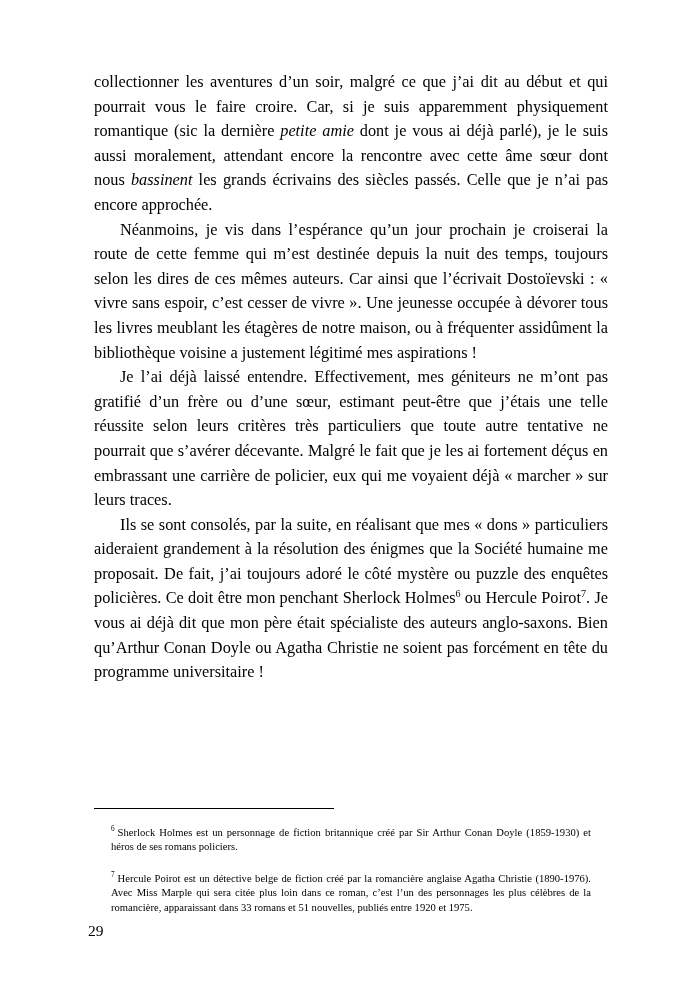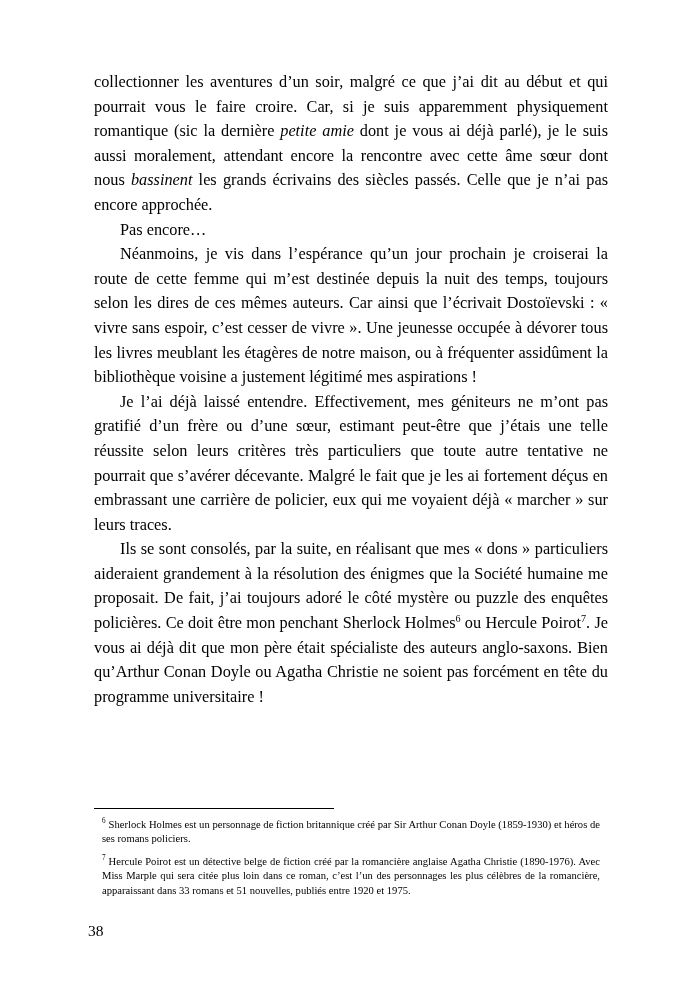--- a/index.html
+++ b/index.html
@@ -56,21 +56,21 @@
     width: 514px;
   }
   .footnote-rule {
     width: 240px;
     height: 0;
     border: none;
     border-top: 1.6px solid #000000;
     margin: 0 0 9px 0;
   }
   .footnote-area p {
-    margin: 8px;
+    margin: 17px;
     font-size: 10.6px;
     line-height: 14.4px;
     text-align: justify;
     text-justify: inter-word;
   }
   .footnote-area p .fn-mark {
     font-size: 0.68em;
     vertical-align: super;
     line-height: 0;
     margin-right: 3px;
@@ -84,30 +84,29 @@
   }
 </style>
 </head>
 <body>
 
 <div class="page">
 
   <div class="content">
     <div class="body-text">
         <p class="noindent">collectionner les aventures d’un soir, malgré ce que j’ai dit au début et qui pourrait vous le faire croire. Car, si je suis apparemment physiquement romantique (sic la dernière <em>petite amie</em> dont je vous ai déjà parlé), je le suis aussi moralement, attendant encore la rencontre avec cette âme sœur dont nous <em>bassinent</em> les grands écrivains des siècles passés. Celle que je n’ai pas encore approchée.</p>
-        <p class="indent">Pas encore…</p>
         <p class="indent">Néanmoins, je vis dans l’espérance qu’un jour prochain je croiserai la route de cette femme qui m’est destinée depuis la nuit des temps, toujours selon les dires de ces mêmes auteurs. Car ainsi que l’écrivait Dostoïevski : « vivre sans espoir, c’est cesser de vivre ». Une jeunesse occupée à dévorer tous les livres meublant les étagères de notre maison, ou à fréquenter assidûment la bibliothèque voisine a justement légitimé mes aspirations !</p>
         <p class="indent">Je l’ai déjà laissé entendre. Effectivement, mes géniteurs ne m’ont pas gratifié d’un frère ou d’une sœur, estimant peut-être que j’étais une telle réussite selon leurs critères très particuliers que toute autre tentative ne pourrait que s’avérer décevante. Malgré le fait que je les ai fortement déçus en embrassant une carrière de policier, eux qui me voyaient déjà « marcher » sur leurs traces.</p>
         <p class="indent">Ils se sont consolés, par la suite, en réalisant que mes « dons » particuliers aideraient grandement à la résolution des énigmes que la Société humaine me proposait. De fait, j’ai toujours adoré le côté mystère ou puzzle des enquêtes policières. Ce doit être mon penchant Sherlock Holmes<sup>6</sup> ou Hercule Poirot<sup>7</sup>. Je vous ai déjà dit que mon père était spécialiste des auteurs anglo-saxons. Bien qu’Arthur Conan Doyle ou Agatha Christie ne soient pas forcément en tête du programme universitaire !</p>
       </div>
   </div>
 
   <div class="footnote-area">
     <hr class="footnote-rule">
     <div class="footnote-list">
         <p><span class="fn-mark">6</span><span>Sherlock Holmes est un personnage de fiction britannique créé par Sir Arthur Conan Doyle (1859-1930) et héros de ses romans policiers.</span></p>
         <p><span class="fn-mark">7</span><span>Hercule Poirot est un détective belge de fiction créé par la romancière anglaise Agatha Christie (1890-1976). Avec Miss Marple qui sera citée plus loin dans ce roman, c’est l’un des personnages les plus célèbres de la romancière, apparaissant dans 33 romans et 51 nouvelles, publiés entre 1920 et 1975.</span></p>
       </div>
   </div>
 
-  <div class="page-number">38</div>
+  <div class="page-number">29</div>
 
 </div>
 
 </body></html>

